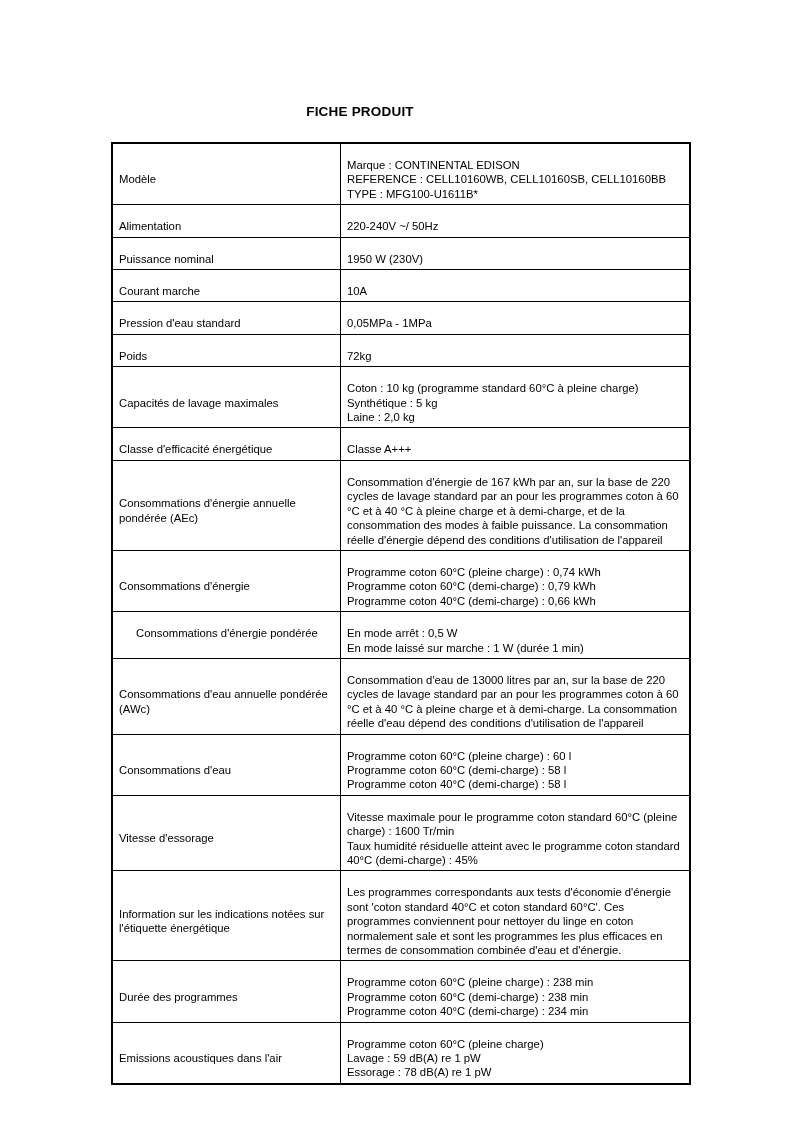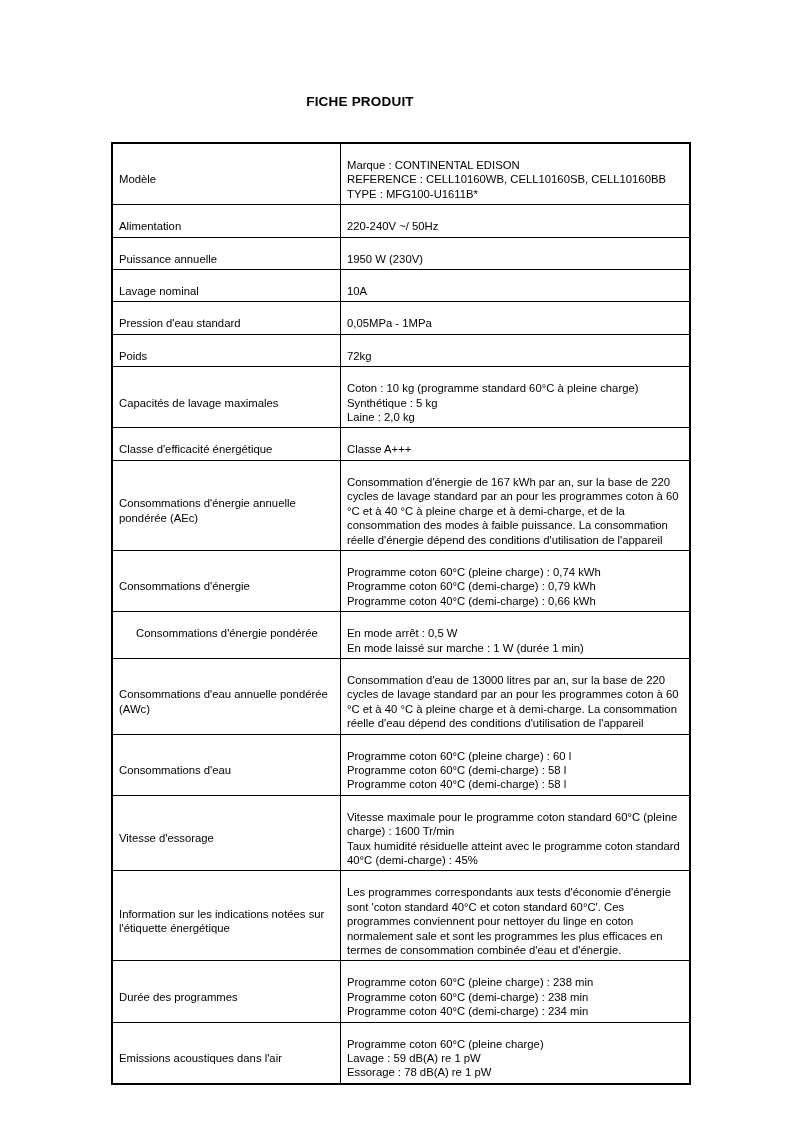--- a/index.html
+++ b/index.html
@@ -15,21 +15,21 @@
     -webkit-font-smoothing: antialiased;
   }
   .page {
     position: relative;
     width: 802px;
     height: 1134px;
     box-sizing: border-box;
   }
   .doc-title {
     position: absolute;
-    top: 94px;
+    top: 104px;
     left: 0;
     width: 720px;
     text-align: center;
     font-size: 13.5px;
     font-weight: bold;
     letter-spacing: 0.2px;
   }
   .spec-table {
     position: absolute;
     top: 142px;
@@ -79,27 +79,27 @@
             <span class="line">TYPE : MFG100-U1611B*</span>
           </td>
         </tr>
         <tr>
           <td class="label">Alimentation</td>
           <td class="value">
             <span class="line">220-240V ~/ 50Hz</span>
           </td>
         </tr>
         <tr>
-          <td class="label">Puissance annuelle</td>
+          <td class="label">Puissance nominal</td>
           <td class="value">
             <span class="line">1950 W (230V)</span>
           </td>
         </tr>
         <tr>
-          <td class="label">Lavage nominal</td>
+          <td class="label">Courant marche</td>
           <td class="value">
             <span class="line">10A</span>
           </td>
         </tr>
         <tr>
           <td class="label">Pression d'eau standard</td>
           <td class="value">
             <span class="line">0,05MPa - 1MPa</span>
           </td>
         </tr>

